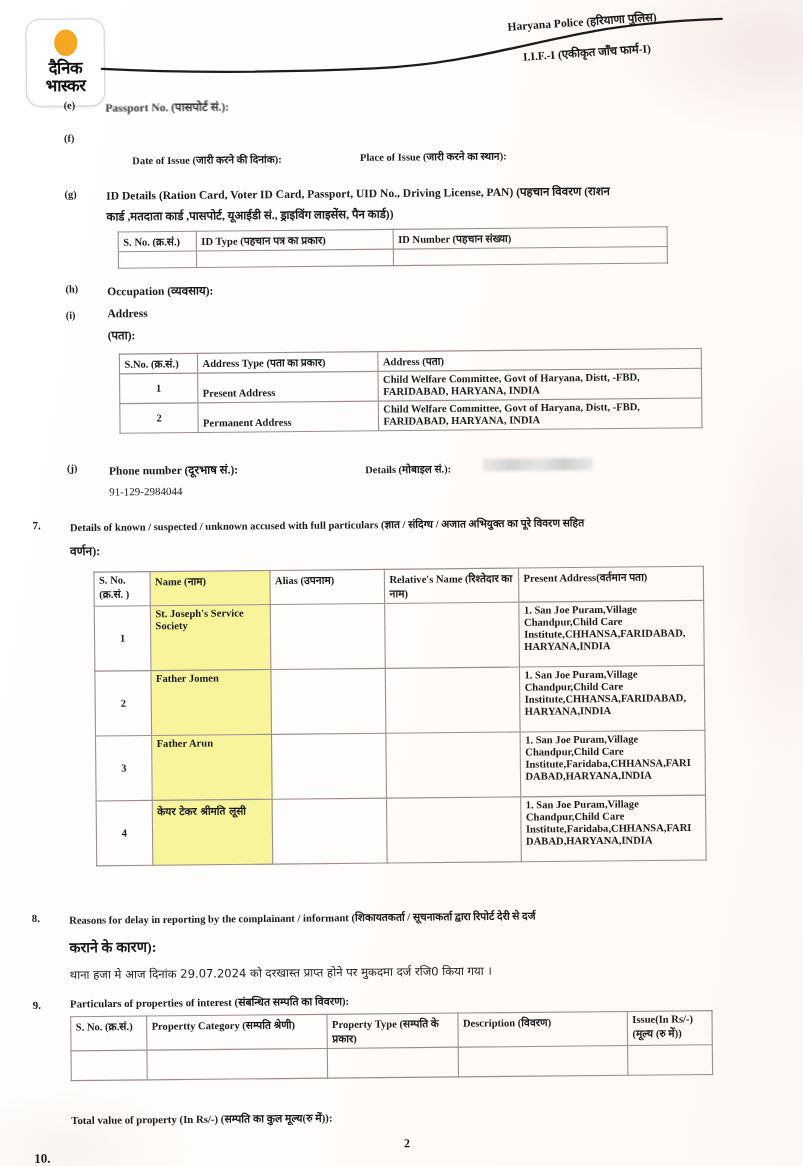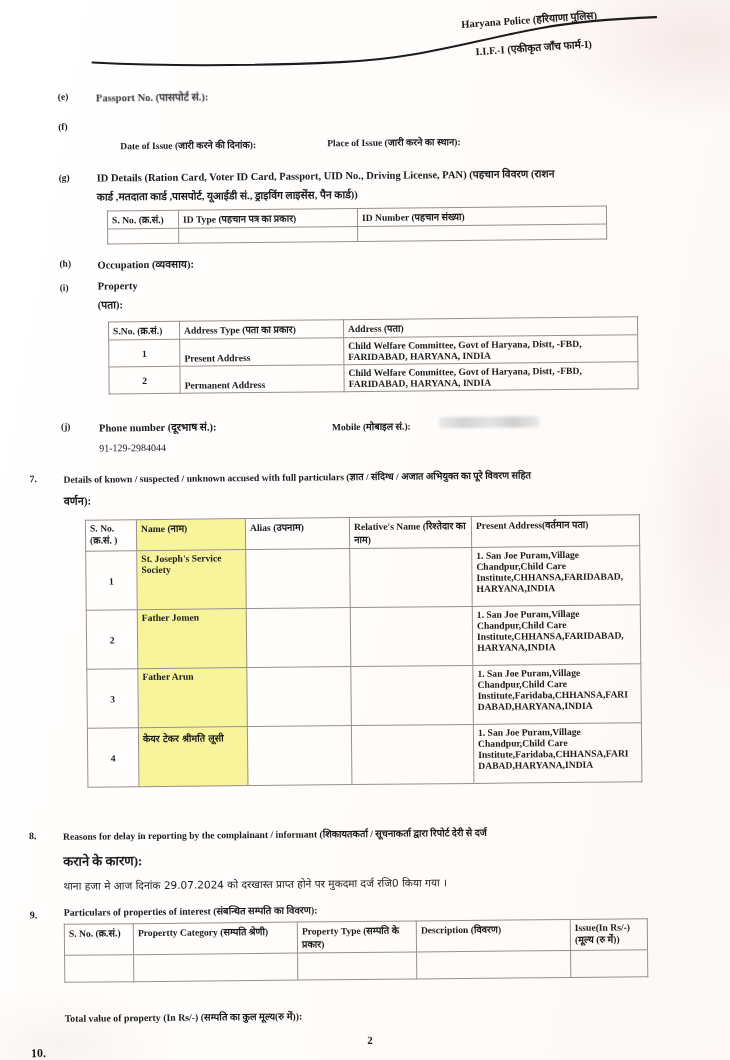--- a/index.html
+++ b/index.html
@@ -120,20 +120,25 @@
   }
 </style>
 </head>
 <body>
 
 <div id="page">
   <div id="paper-tint"></div>
 
   <div id="content">
 
+    <div id="logo">
+      <div id="sun"></div>
+      <div class="logo-word" id="logo-l1">दैनिक</div>
+      <div class="logo-word" id="logo-l2">भास्कर</div>
+    </div>
 
     <svg id="curve" width="570" height="60">
       <path d="M2,42 C100,48 190,46 250,44 C330,41 380,24 450,12 C490,5 530,3 566,2" fill="none" stroke="#1c1c1c" stroke-width="2.1" stroke-linecap="round"></path>
     </svg>
 
     <div class="txt serif-b" id="hdr1">Haryana Police (हरियाणा पुलिस)</div>
     <div class="txt serif-b" id="hdr2">I.I.F.-I (एकीकृत जाँच फार्म-I)</div>
 
     <div class="txt serif-b lbl" style="left:62px; top:89px; font-size:9.5px;">(e)</div>
     <div class="txt serif-b lbl smudge" style="left:100px; top:88px;">Passport No. (पासपोर्ट सं.):</div>
@@ -158,21 +163,21 @@
         <td></td>
         <td></td>
       </tr>
     </tbody>
       </table>
 
     <div class="txt serif-b lbl" style="left:62px; top:256px; font-size:9.5px;">(h)</div>
     <div class="txt serif-b lbl" style="left:100px; top:255px;">Occupation (व्यवसाय):</div>
 
     <div class="txt serif-b lbl" style="left:62px; top:280px; font-size:9.5px;">(i)</div>
-    <div class="txt serif-b lbl" style="left:100px; top:278px;">Property</div>
+    <div class="txt serif-b lbl" style="left:100px; top:278px;">Address</div>
     <div class="txt serif-b lbl" style="left:100px; top:295px;text-align:center;">(पता):</div>
 
     <table class="grid faint" style="left:110px; top:319px; width:530px;">
       <tbody>
           <tr>
         <td style="width:62px;">S.No. (क्र.सं.)</td>
         <td style="width:155px;">Address Type (पता का प्रकार)</td>
         <td>Address (पता)</td>
       </tr>
       <tr>
@@ -184,21 +189,21 @@
         <td class="ctr">2</td>
         <td style="vertical-align:bottom;">Permanent Address</td>
         <td>Child Welfare Committee, Govt of Haryana, Distt, -FBD, FARIDABAD, HARYANA, INDIA</td>
       </tr>
     </tbody>
       </table>
 
     <div class="txt serif-b lbl" style="left:62px; top:419px; font-size:9.5px;">(j)</div>
     <div class="txt serif-b lbl" style="left:100px; top:418px;">Phone number (दूरभाष सं.):</div>
     <div class="txt lbl" style="left:100px; top:440px; font-family:Liberation Serif, serif; font-size:10px;">91-129-2984044</div>
-    <div class="txt serif-b sm" style="left:333px; top:420px;">Mobile (मोबाइल सं.):</div>
+    <div class="txt serif-b sm" style="left:333px; top:420px;">Details (मोबाइल सं.):</div>
     <div class="redact" style="left:440px; top:418px; width:100px; height:11px;"></div>
 
     <div class="txt serif-b" style="left:30px; top:470px; font-size:10px;">7.</div>
     <div class="txt serif-b" style="left:64px; top:470px; font-size:9.6px;">Details of known / suspected / unknown accused with full particulars (ज्ञात / संदिग्ध / अजात अभियुक्त का पूरे विवरण सहित</div>
     <div class="txt serif-b" style="left:64px; top:490px; font-size:11px;">वर्णन):</div>
 
     <table class="grid" style="left:85px; top:517px; width:555px;">
       <tbody>
           <tr>
         <td style="width:42px;">S. No. (क्र.सं. )</td>

